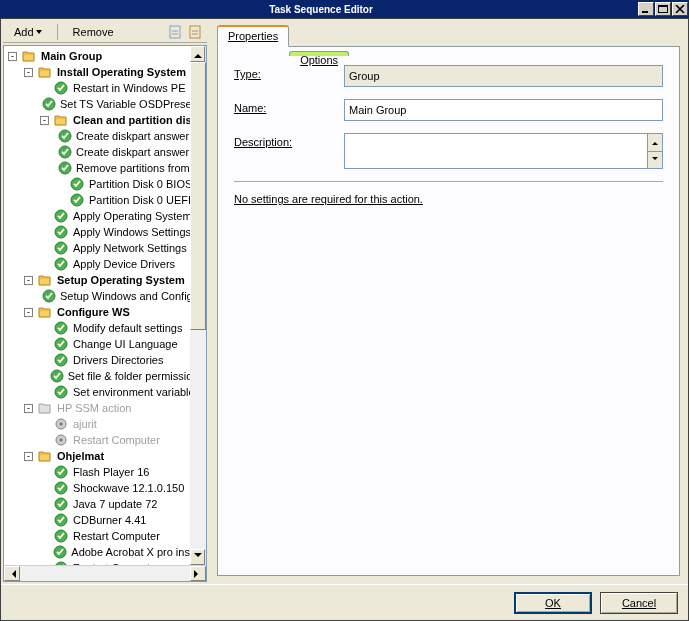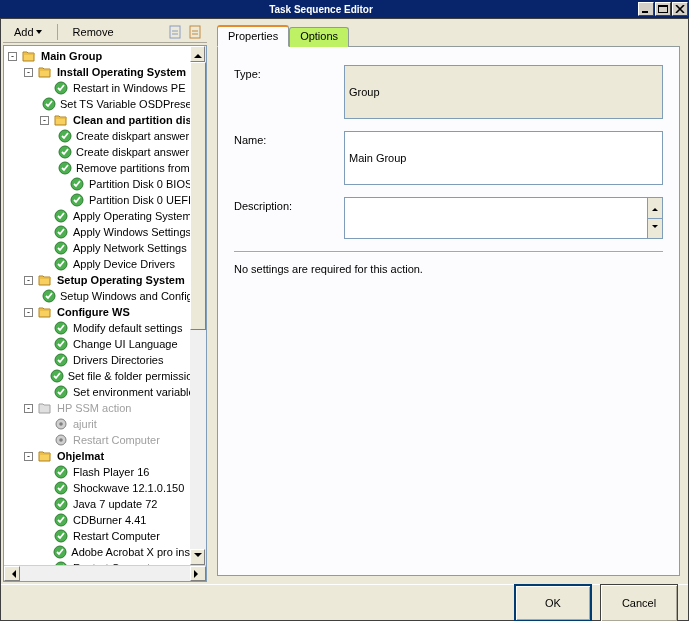--- a/index.html
+++ b/index.html
@@ -166,35 +166,37 @@
   .node .nic { width:16px;height:16px;display:inline-flex;align-items:center;justify-content:center; }
   .node .lbl { padding: 0 2px; }
   .node.bold .lbl { font-weight: bold; }
   .node.dis .lbl { color: #a0a0a0; }
 
   .rightpane {
     flex: 1;
     padding: 6px;
     display: flex;
     flex-direction: column;
+    text-decoration: underline;
   }
   .tabs {
     display: flex;
     height: 20px;
     margin-bottom: -1px;
     z-index: 2;
   }
   .tab {
     padding: 2px 10px;
     border: 1px solid #919b9c;
     border-bottom: none;
     background: #bef264;
     margin-right: 0px;
     border-radius: 3px 3px 0 0;
     position:relative;
+    margin-top:24px;
   }
   .tab.active {
     background: #fcfcfe;
     border-bottom: 1px solid #fcfcfe;
     border-top: 2px solid #e68b2c;
     margin-top:-2px;
     padding-top:3px;
   }
   .tabpage {
     flex: 1;
@@ -203,46 +205,46 @@
     padding: 18px 16px;
   }
   .formrow { display: flex; align-items: flex-start; margin-bottom: 12px; }
   .formrow .flabel { width: 110px; padding-top: 3px; }
   .formrow .fval { flex: 1; }
   .textbox, .textarea {
     width: 100%;
     border: 1px solid #7f9db9;
     background: #fff;
     font: inherit;
-    padding: 20px 4px;
+    padding: 4px 4px;
   }
   .textbox[readonly] { background: #ece9d8; }
   .textarea-wrap { display:flex; }
   .textarea { height: 36px; resize: none; }
   .spin { width: 16px; display:flex; flex-direction:column; border:1px solid #7f9db9; border-left:none; }
   .spin .sp { flex:1; background:#ece9d8; border-bottom:1px solid #7f9db9; display:flex;align-items:center;justify-content:center; }
   .spin .sp:last-child{border-bottom:none;}
   .note { margin-top: 10px; color:#000; }
   .buttons {
     height: 36px;
     display: flex;
     justify-content: flex-end;
     align-items: center;
     gap: 8px;
     padding-right: 10px;
     border-top: 1px solid #fff;
   }
   .btn {
-    width: 78px; height: 38px;
+    width: 78px; height: 22px;
     border: 1px solid #404040;
     background: #ece9d8;
     font: inherit;
     box-shadow: inset 1px 1px #fff, inset -1px -1px #aca899;
     text-align:center;
-    display:inline-flex;align-items:center;justify-content:center;
+    display:inline-flex;align-items:center;justify-content:center;text-decoration:underline;
   }
   .btn.default { border: 2px solid #003c74; }
   .btn.disabled { color: #a0a0a0; }
   .hr { border-top:1px solid #aca899; border-bottom:1px solid #fff; height:0; margin:12px 0 6px 0; }
 </style>
 </head>
 <body>
 
 <div class="titlebar">
   <span class="title">Task Sequence Editor</span>

